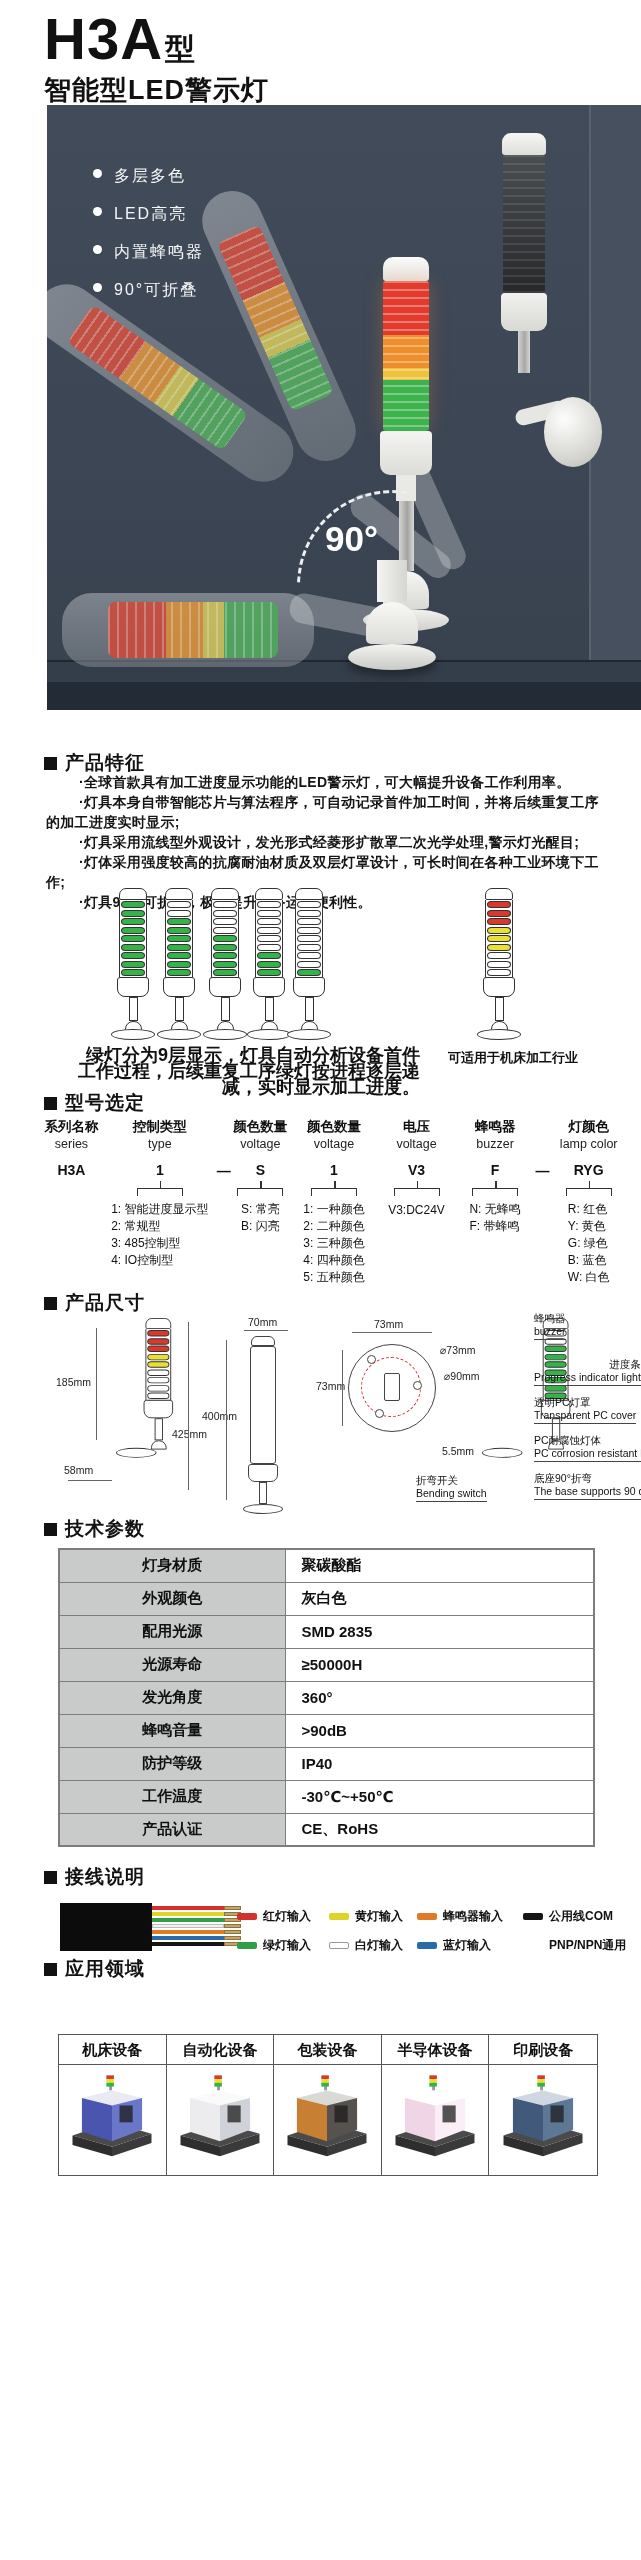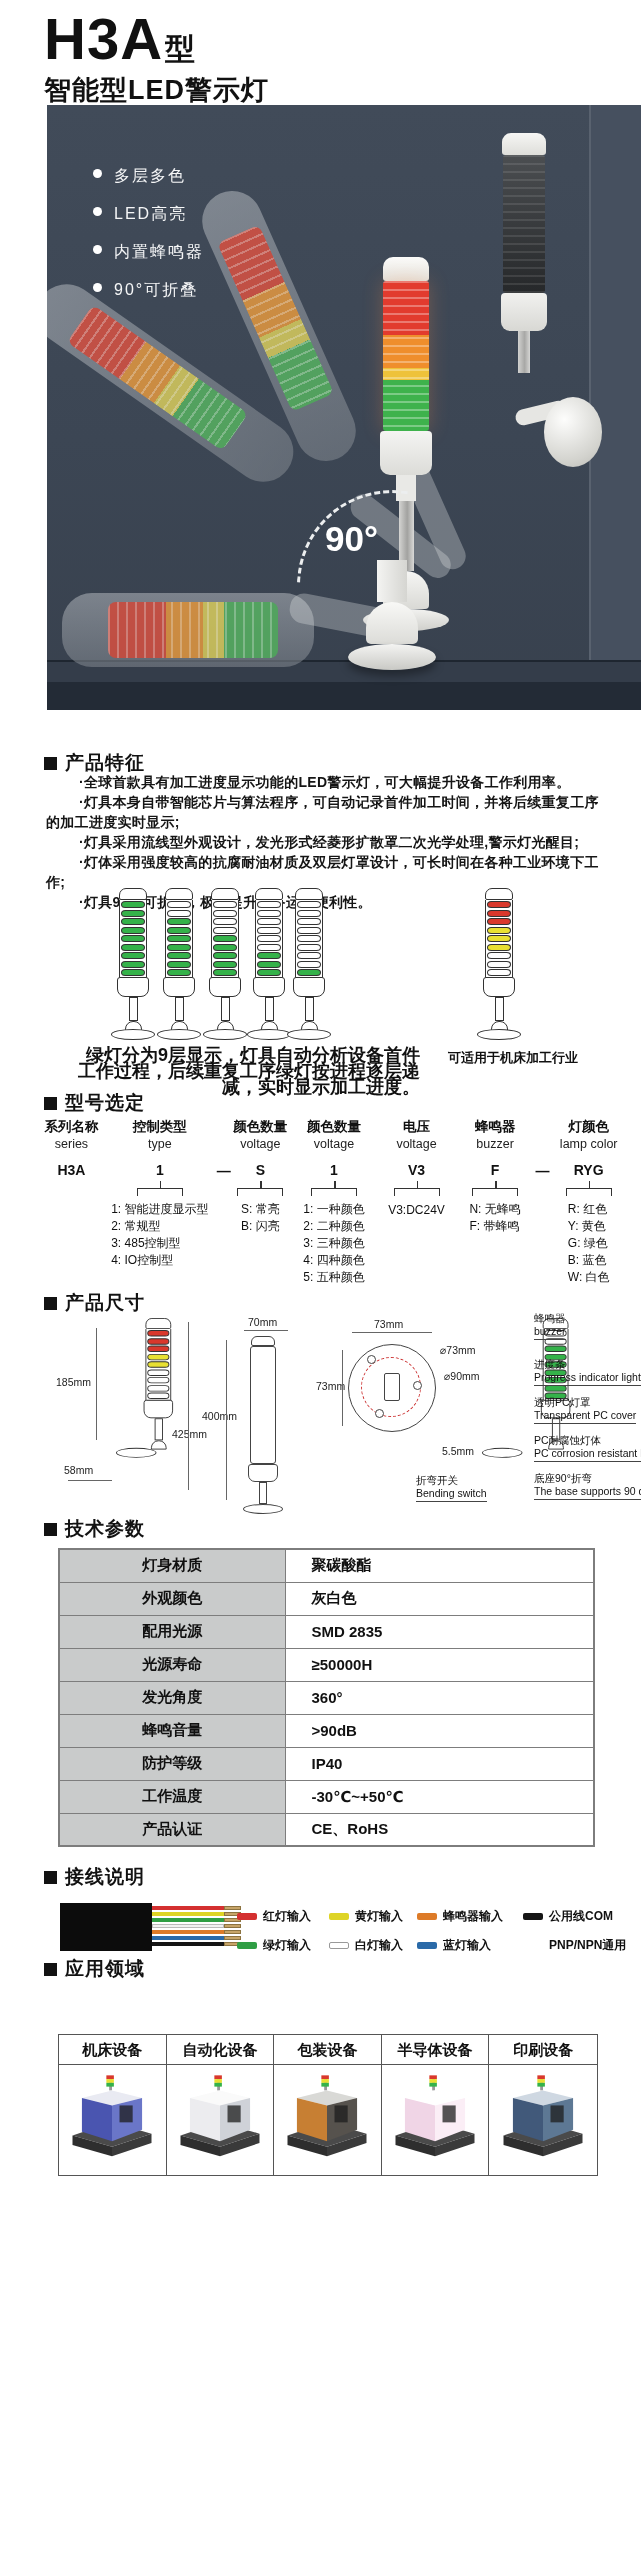--- a/index.html
+++ b/index.html
@@ -116,21 +116,21 @@
   .tv-hole { position:absolute; width:9px; height:9px; border:1.2px solid #444; border-radius:50%; background:#fff; }
   .tv-core { position:absolute; left:35px; top:28px; width:16px; height:28px; border:1.2px solid #444; background:#fff; border-radius:2px; }
   .co { position:absolute; line-height:13px; }
   .co .co-cn { font-size:10.5px; color:#111; }
   .co .co-en { font-size:10.5px; color:#111; border-bottom:1px solid #444; padding-bottom:1px; white-space:nowrap; }
 
   
   .spec-table { position:absolute; left:58px; top:1548px; width:537px; border-collapse:collapse; }
   .spec-table td { border:1px solid #7d7d7d; height:33px; font-size:15px; font-weight:600; }
   .spec-table td.k { width:226px; background:#c9cbcb; text-align:center; }
-  .spec-table td.v { padding-left:26px; background:#fff; }
+  .spec-table td.v { padding-left:16px; background:#fff; }
   .spec-table { border:2px solid #7d7d7d; }
 
   
   .cable { position:absolute; left:60px; top:1903px; width:180px; height:48px; }
   .cable-body { position:absolute; left:0; top:0; width:92px; height:48px; background:#0c0c0c; }
   .wires { position:absolute; left:92px; top:3px; }
   .wire { width:72px; height:4px; margin-bottom:2px; }
   .w0{background:#d43030}.w1{background:#ded426}.w2{background:#2f9e44}.w3{background:#f2f2f2;border:1px solid #bbb}
   .w4{background:#dd7b28}.w5{background:#2a6aa8}.w6{background:#151515}
   .tips { position:absolute; left:164px; top:3px; }
@@ -474,21 +474,21 @@
           </div>
         <div class="p-body"></div>
           <div class="p-stem"></div>
           <div class="p-joint"></div>
           <div class="p-base"></div>
       </div>
       <div class="co" style="left:52px;top:-6px;">
           <div class="co-cn">蜂鸣器</div>
           <div class="co-en">buzzer</div>
         </div>
-      <div class="co" style="left:52px;top:40px;">
+      <div class="co" style="left:52px;top:40px;text-align:right;">
           <div class="co-cn">进度条</div>
           <div class="co-en">Progress indicator light</div>
         </div>
       <div class="co" style="left:52px;top:78px;">
           <div class="co-cn">透明PC灯罩</div>
           <div class="co-en">Transparent PC cover</div>
         </div>
       <div class="co" style="left:52px;top:116px;">
           <div class="co-cn">PC耐腐蚀灯体</div>
           <div class="co-en">PC corrosion resistant lamp body</div>

